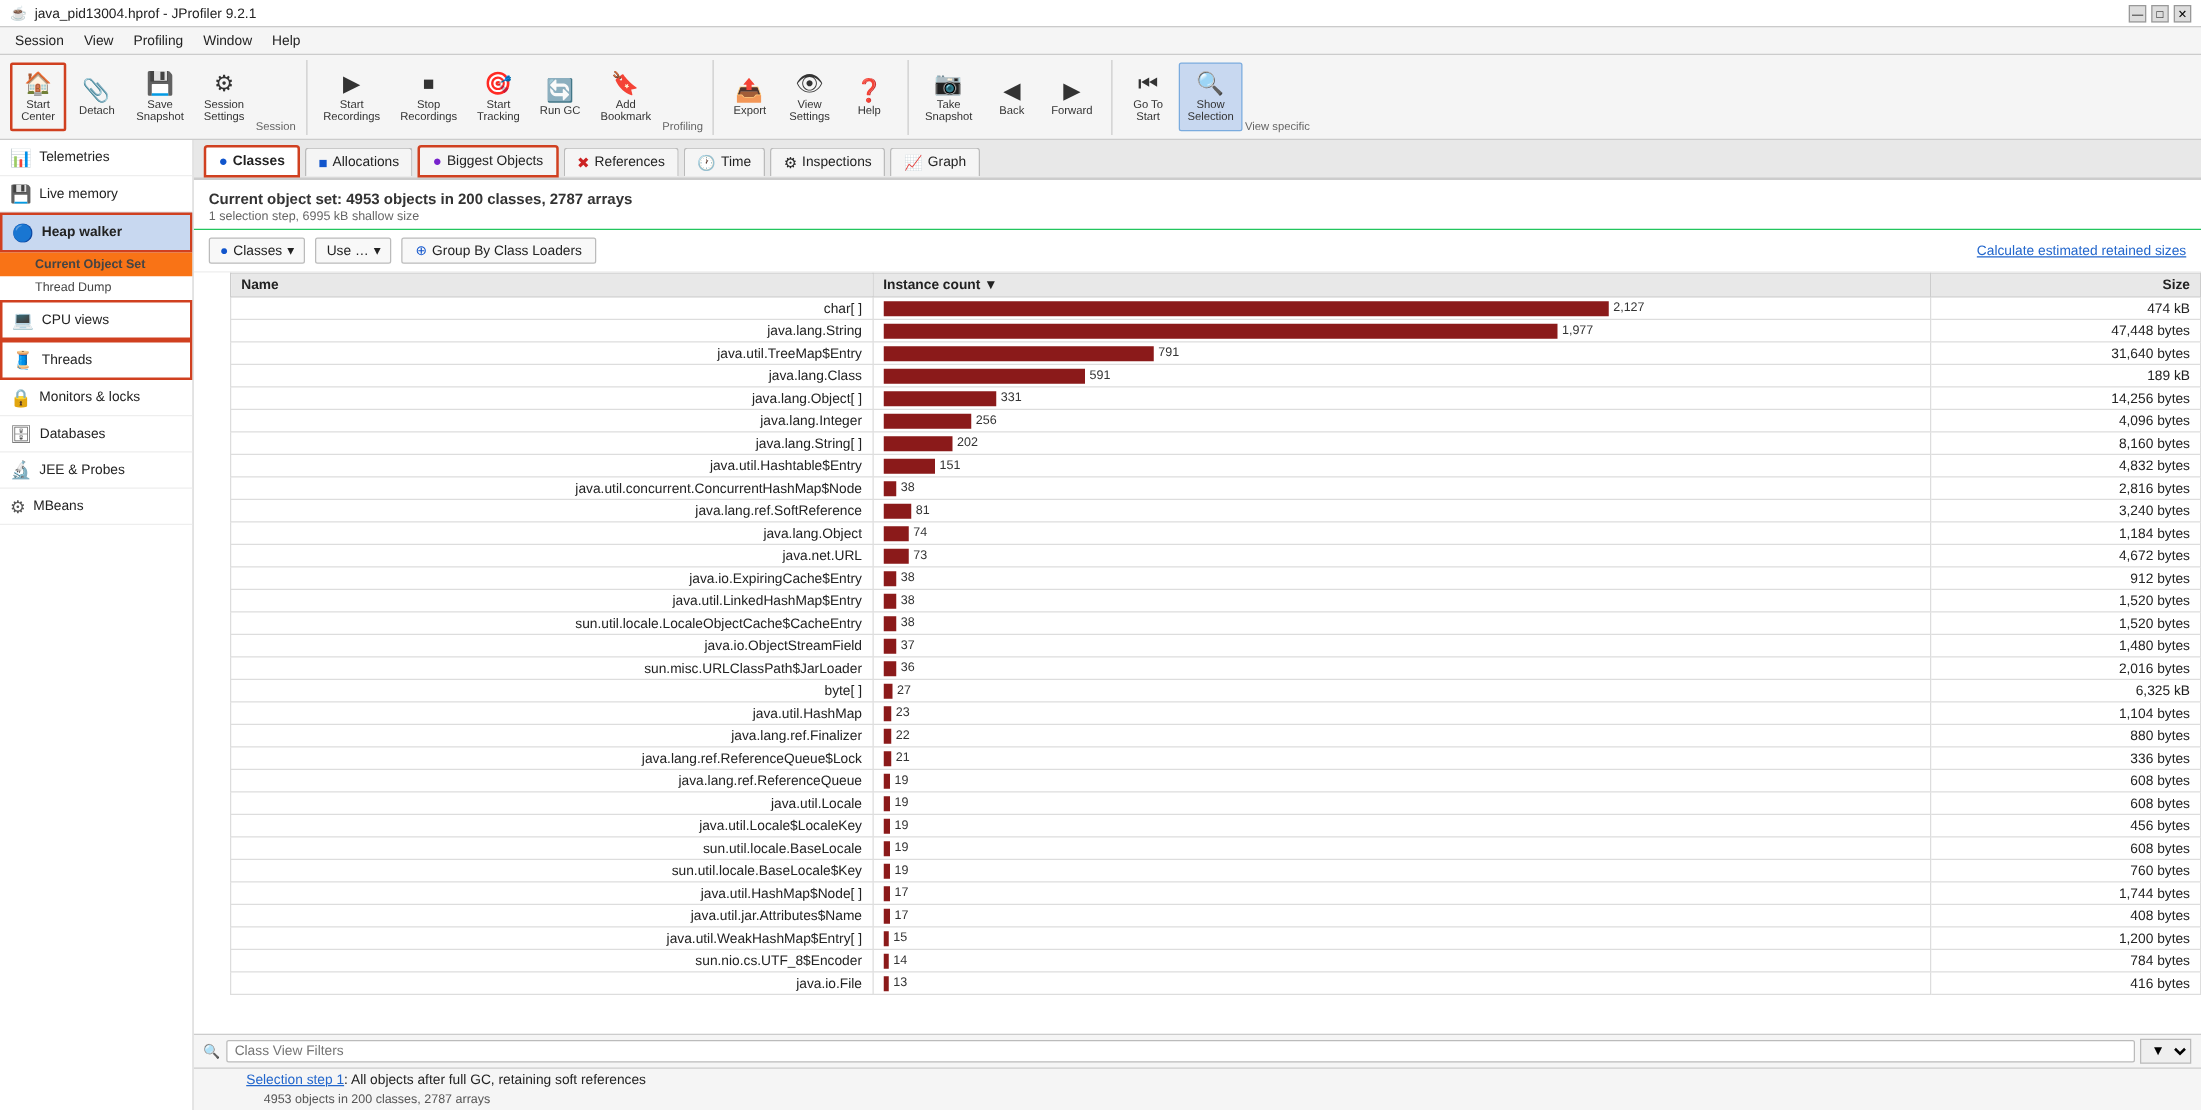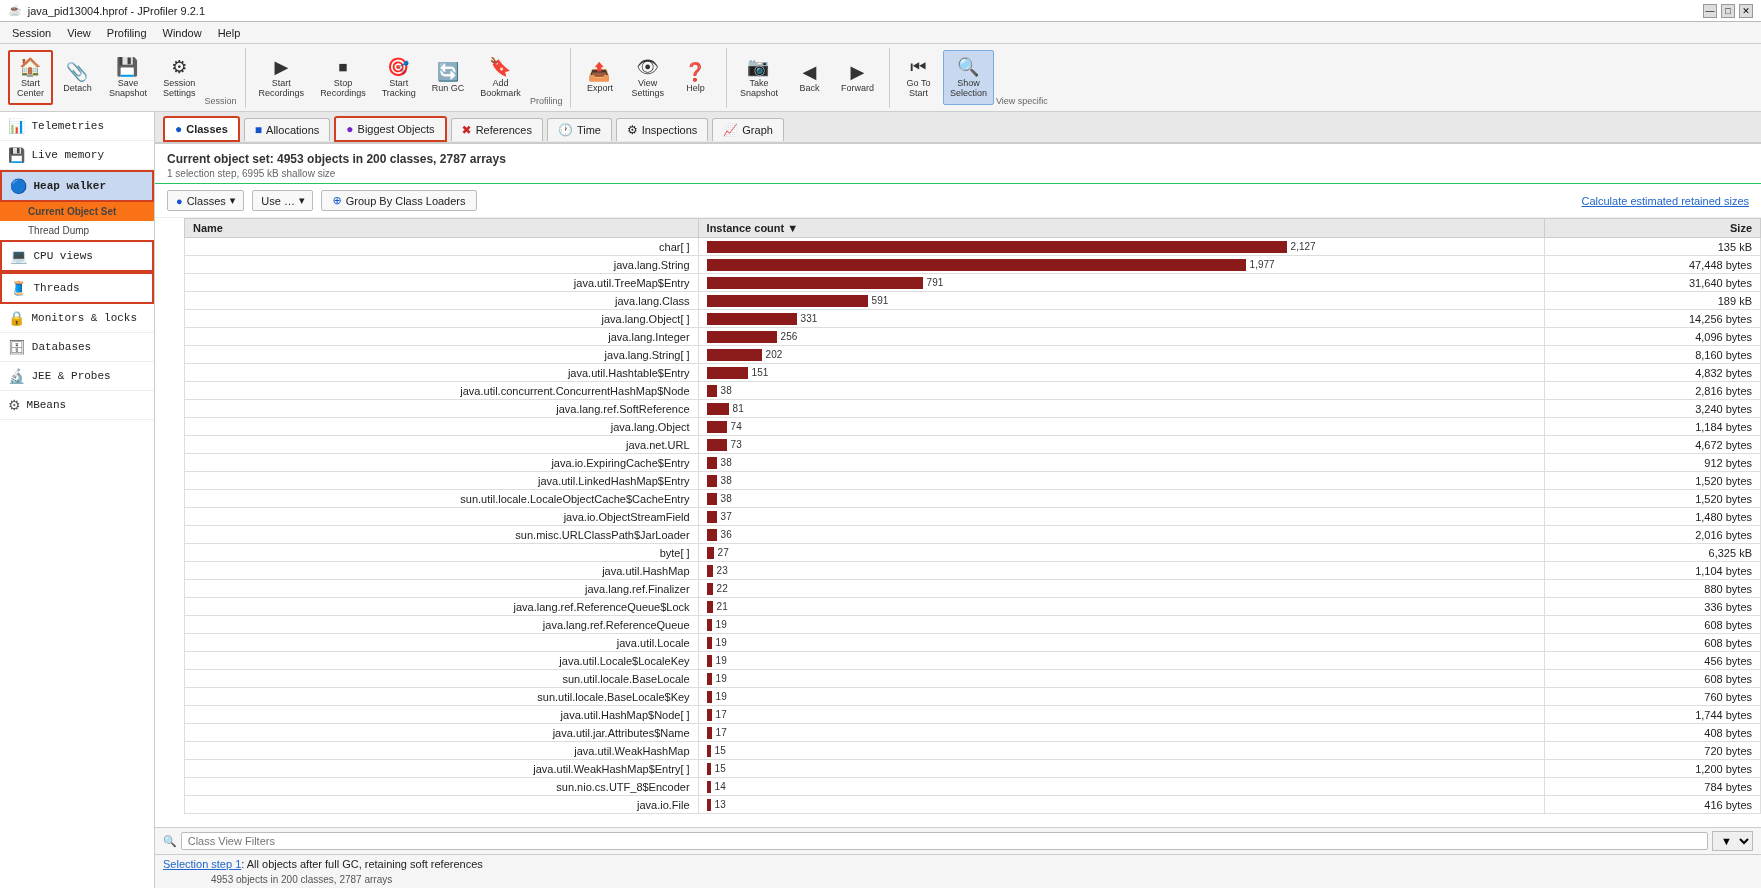--- a/index.html
+++ b/index.html
@@ -26,21 +26,21 @@
 
     
     .main-layout { display: flex; height: calc(888px - 112px); }
 
     
     .sidebar { width: 155px; background: #fff; border-right: 1px solid #ccc; overflow-y: auto; flex-shrink: 0; }
     .sidebar-item { display: flex; align-items: center; padding: 6px 8px; cursor: pointer; gap: 6px; border-bottom: 1px solid #eee; }
     .sidebar-item.active { background: #c8d8f0; }
     .sidebar-item.highlighted { border: 2px solid #d04020; }
     .sidebar-icon { font-size: 14px; color: #555; flex-shrink: 0; }
-    .sidebar-label { font-size: 11px; font-family: Liberation Mono, monospace; }
+    .sidebar-label { font-size: 11px; }
     .sidebar-sub { padding: 4px 8px 4px 28px; cursor: pointer; font-size: 10px; color: #444; }
     .sidebar-sub.active { background: #f97316; font-weight: bold; }
 
     
     .content { flex: 1; display: flex; flex-direction: column; background: #fff; overflow: hidden; }
 
     
     .tab-bar { display: flex; align-items: center; background: #e8e8e8; border-bottom: 2px solid #ccc; padding: 4px 8px 0; gap: 4px; flex-shrink: 0; }
     .tab { display: flex; align-items: center; gap: 4px; padding: 4px 10px; border: 1px solid #bbb; border-bottom: none; background: #f5f5f5; cursor: pointer; font-size: 11px; border-radius: 3px 3px 0 0; }
     .tab.active { background: #fff; border-bottom: 2px solid #fff; font-weight: bold; }
@@ -75,21 +75,21 @@
 
     
     .name-col { min-width: 380px; white-space: nowrap; text-align: right; }
 
     
     .status-bar { border-top: 1px solid #ccc; background: #f5f5f5; }
     .filter-bar { display: flex; align-items: center; padding: 3px 8px; border-bottom: 1px solid #ccc; gap: 4px; }
     .filter-input { flex: 1; padding: 2px 6px; border: 1px solid #bbb; font-size: 11px; border-radius: 2px; }
     .filter-dropdown { padding: 2px 4px; border: 1px solid #bbb; font-size: 11px; cursor: pointer; }
     .status-info { padding: 3px 8px; font-size: 11px; }
-    .status-info a { color: #2266cc; text-decoration: underline; cursor: pointer; }
+    .status-info a { color: #2266cc; text-decoration: underline; cursor: pointer; margin-left: 34px; }
     .status-sub { padding: 1px 8px 3px; font-size: 10px; color: #555; margin-left: 48px; }
 
     
     ::-webkit-scrollbar { width: 8px; height: 8px; }
     ::-webkit-scrollbar-track { background: #f0f0f0; }
     ::-webkit-scrollbar-thumb { background: #bbb; border-radius: 4px; }
   </style>
 </head>
 <body>
 
@@ -315,21 +315,21 @@
         </thead>
         <tbody id="table-body">
         <tr>
               <td class="name-col">char[ ]</td>
               <td class="bar-cell">
                 <div class="bar-inner">
                   <div class="bar" style="width:580px;"></div>
                   <span class="bar-label">2,127</span>
                 </div>
               </td>
-              <td class="size-cell">135 kB</td>
+              <td class="size-cell">474 kB</td>
             </tr>
             <tr>
               <td class="name-col">java.lang.String</td>
               <td class="bar-cell">
                 <div class="bar-inner">
                   <div class="bar" style="width:539px;"></div>
                   <span class="bar-label">1,977</span>
                 </div>
               </td>
               <td class="size-cell">47,448 bytes</td>
@@ -586,30 +586,20 @@
             </tr>
             <tr>
               <td class="name-col">java.util.jar.Attributes$Name</td>
               <td class="bar-cell">
                 <div class="bar-inner">
                   <div class="bar" style="width:5px;"></div>
                   <span class="bar-label">17</span>
                 </div>
               </td>
               <td class="size-cell">408 bytes</td>
-            </tr>
-            <tr>
-              <td class="name-col">java.util.WeakHashMap</td>
-              <td class="bar-cell">
-                <div class="bar-inner">
-                  <div class="bar" style="width:4px;"></div>
-                  <span class="bar-label">15</span>
-                </div>
-              </td>
-              <td class="size-cell">720 bytes</td>
             </tr>
             <tr>
               <td class="name-col">java.util.WeakHashMap$Entry[ ]</td>
               <td class="bar-cell">
                 <div class="bar-inner">
                   <div class="bar" style="width:4px;"></div>
                   <span class="bar-label">15</span>
                 </div>
               </td>
               <td class="size-cell">1,200 bytes</td>

